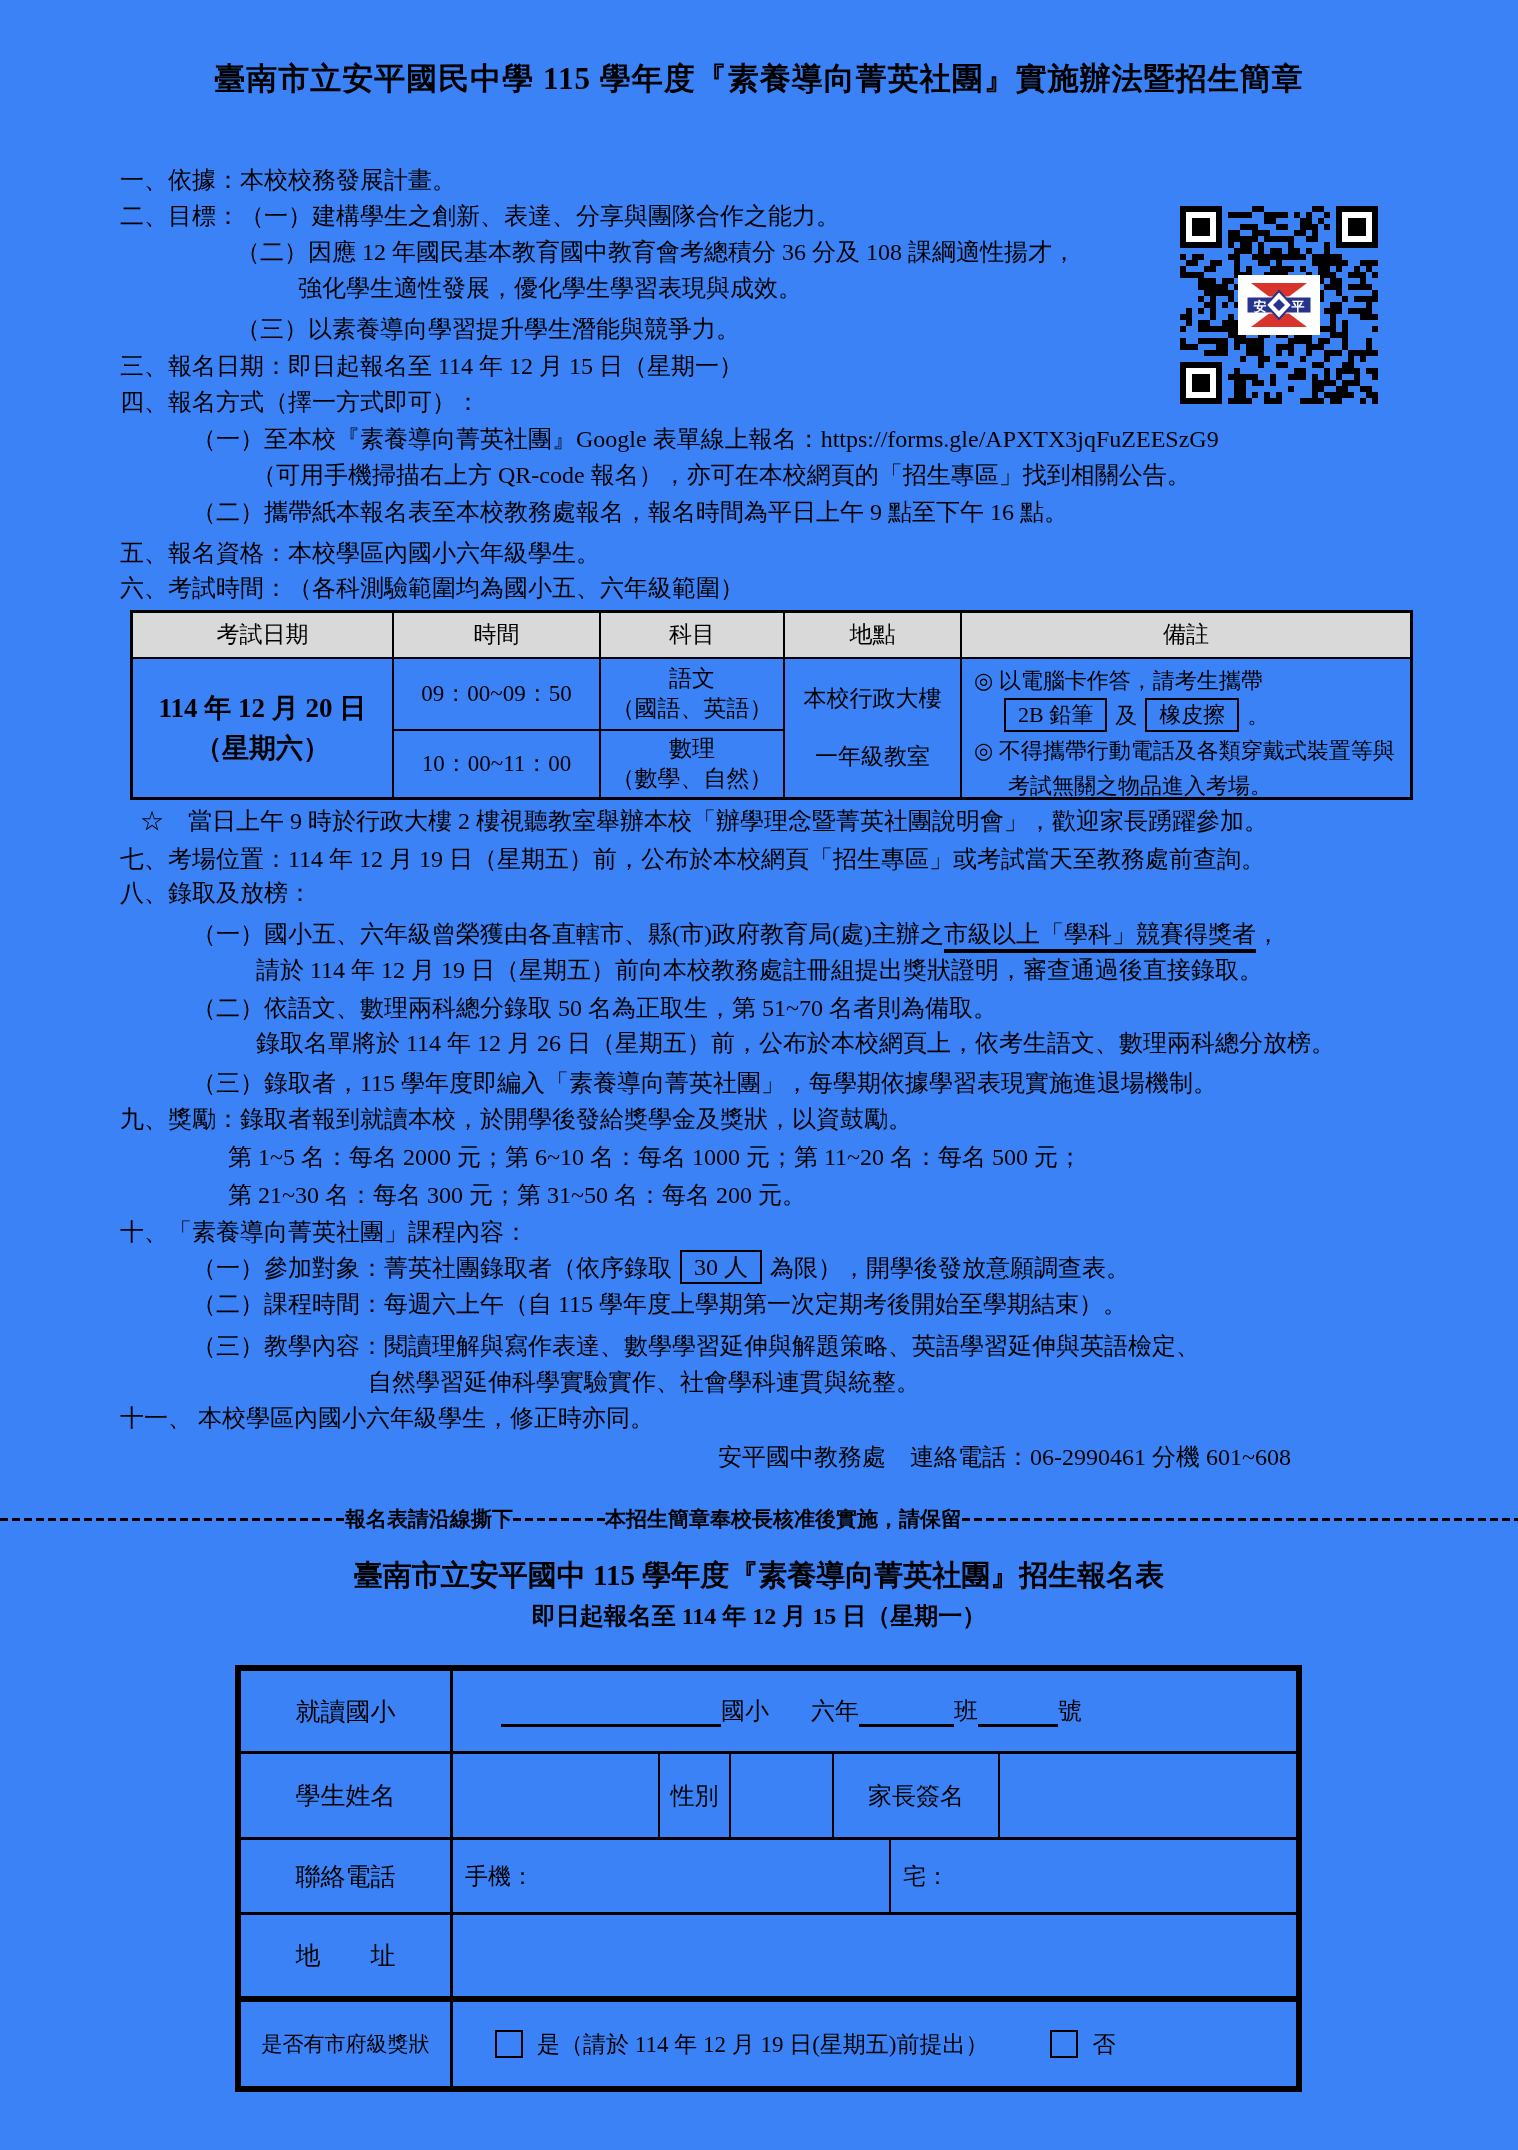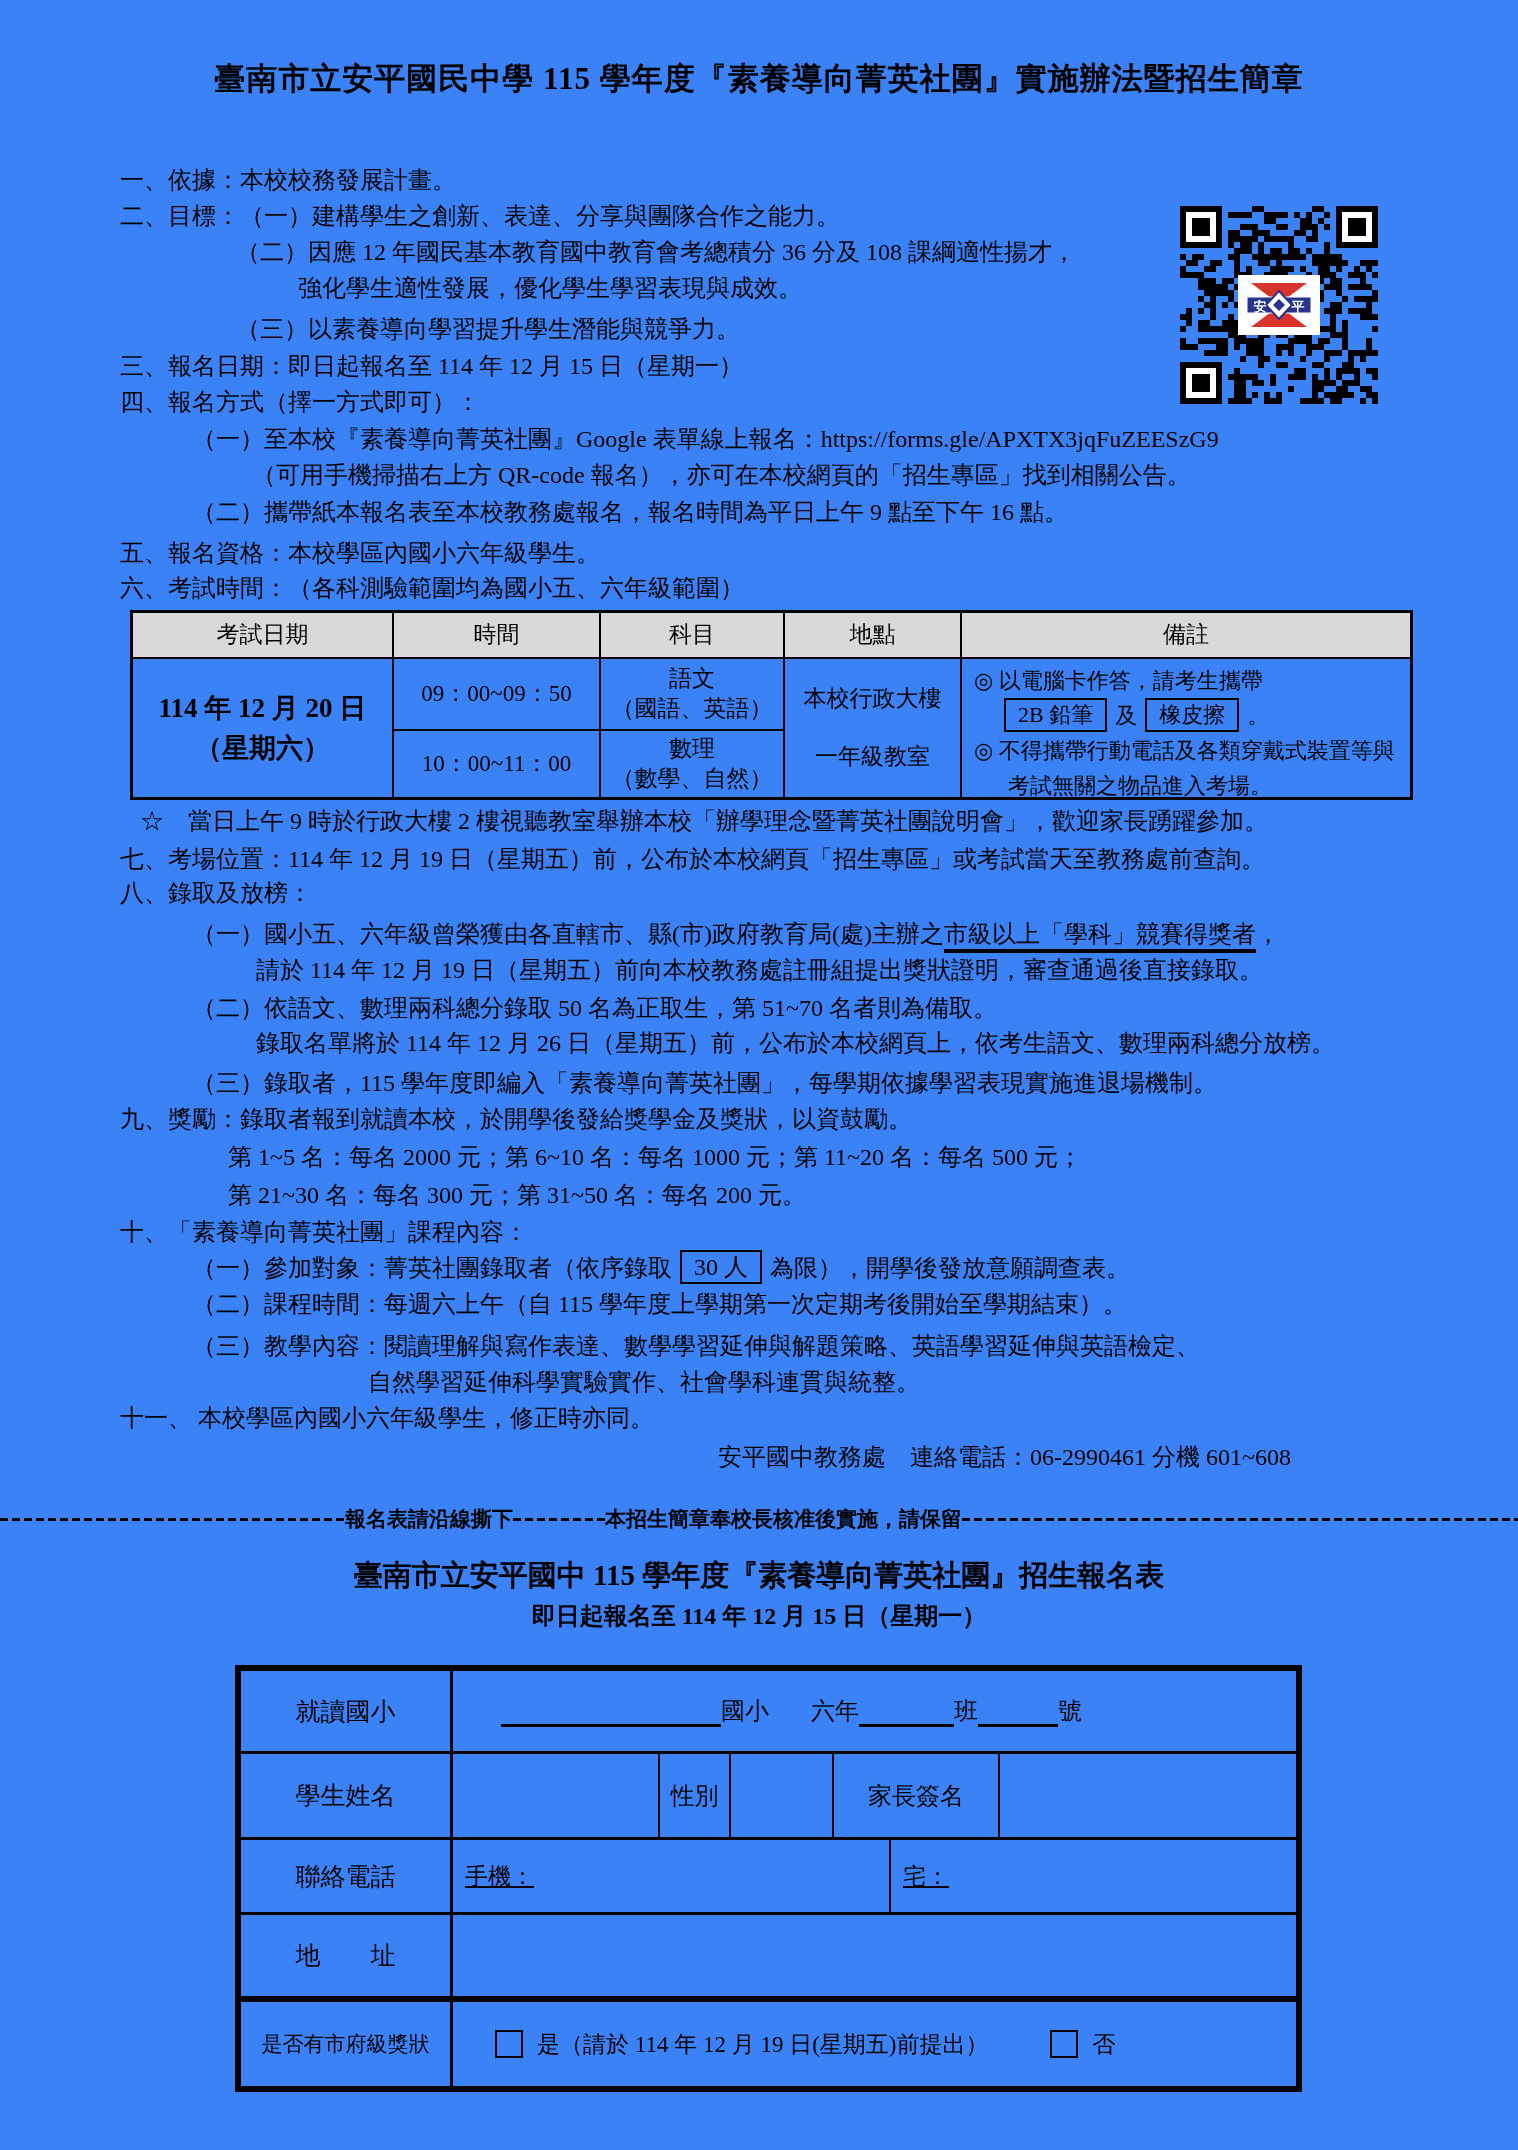--- a/index.html
+++ b/index.html
@@ -94,21 +94,21 @@
   .fv-school span { white-space:pre; }
   .blank { display:inline-block; height:0; border-bottom:3px solid #000; margin-top:28px; }
 
   .fv-name { display:grid; grid-template-columns:207px 71px 103px 166px 1fr; }
   .fv-name > div {
     border-right:2px solid #000; display:flex; align-items:center; justify-content:center;
     box-sizing:border-box;
   }
   .fv-name > div:last-child { border-right:none; }
 
-  .fv-phone { display:grid; grid-template-columns:438px 1fr;text-decoration:underline; }
+  .fv-phone { display:grid; grid-template-columns:438px 1fr; }
   .fv-phone > div {
     display:flex; align-items:center; padding-left:12px; box-sizing:border-box; font-size:23px;
   }
   .fv-phone > div:first-child { border-right:2px solid #000; }
 
   .fv-award { display:flex; align-items:center; padding-left:42px; font-size:23px; }
   .cb {
     width:24px; height:24px; border:2px solid #000; display:inline-block;
     margin-right:14px; flex:0 0 auto;
   }

